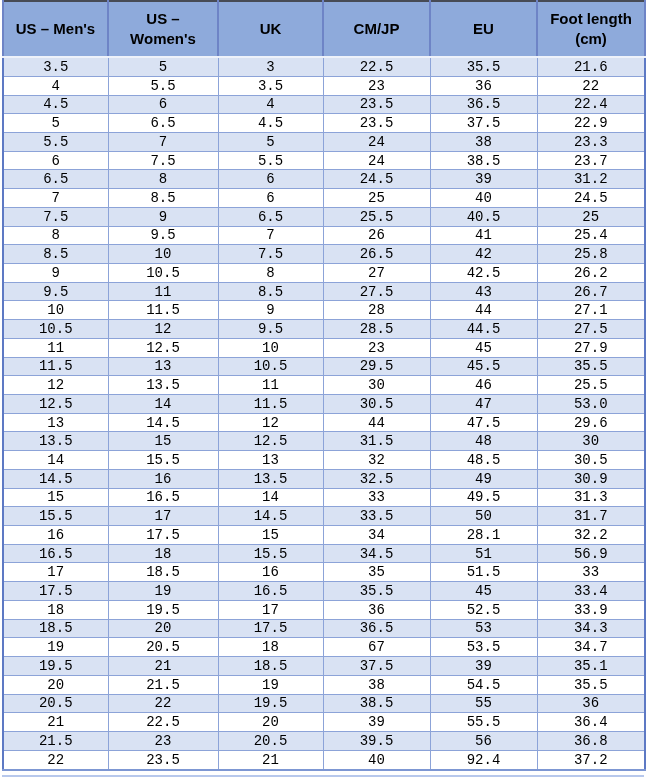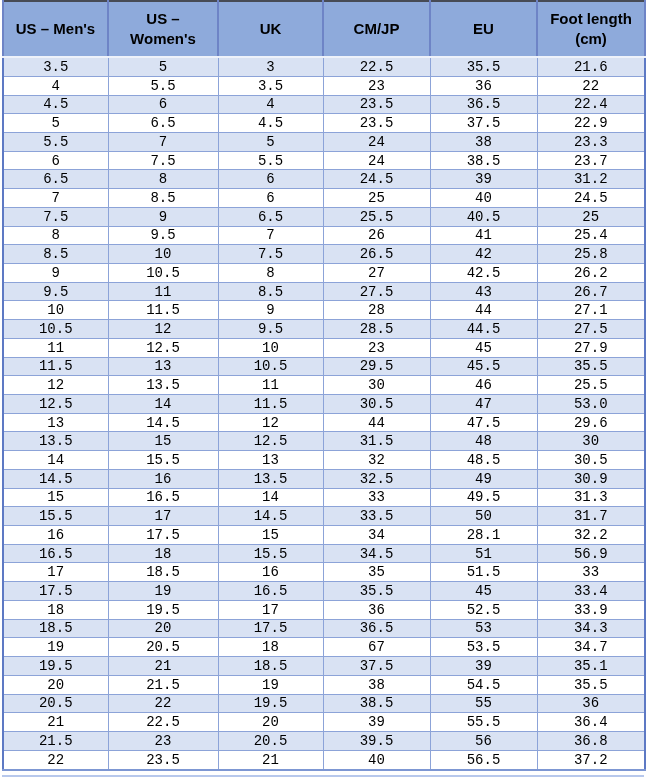--- a/index.html
+++ b/index.html
@@ -382,19 +382,19 @@
           <td>20.5</td>
           <td>39.5</td>
           <td>56</td>
           <td>36.8</td>
         </tr>
         <tr>
           <td>22</td>
           <td>23.5</td>
           <td>21</td>
           <td>40</td>
-          <td>56.5</td>
+          <td>92.4</td>
           <td>37.2</td>
         </tr>
       </tbody>
   </table>
   <div class="bottom-strip"></div>
 </div>
 
 </body></html>

